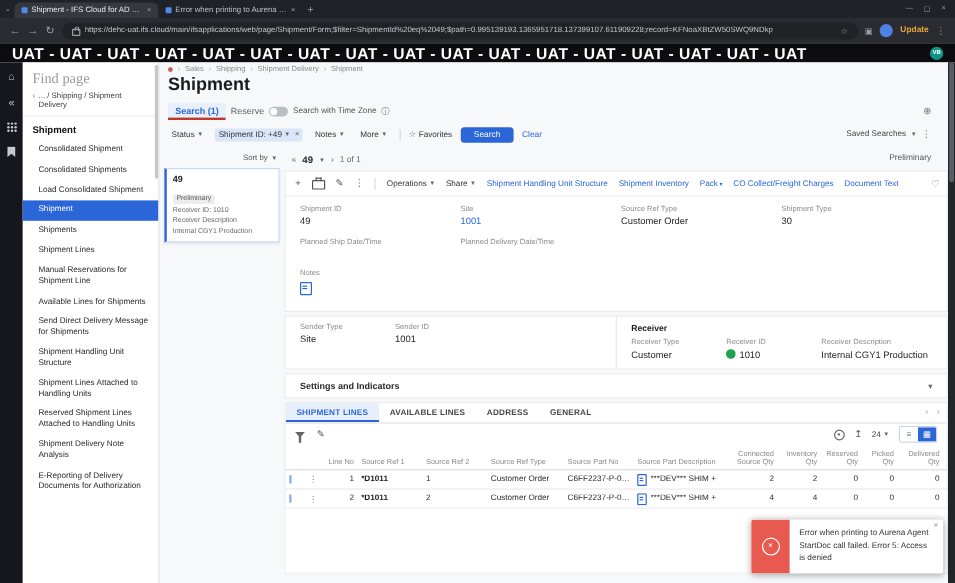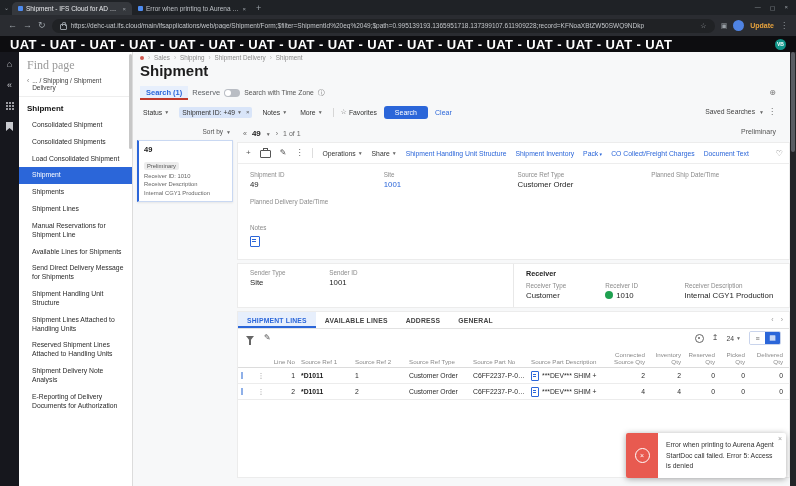--- a/index.html
+++ b/index.html
@@ -392,20 +392,24 @@
             <div class="flabel">Site</div>
             <div class="fvalue link">1001</div>
           </div>
 
           <div>
             <div class="flabel">Source Ref Type</div>
             <div class="fvalue">Customer Order</div>
           </div>
 
 
+          <div>
+            <div class="flabel">Shipment Type</div>
+            <div class="fvalue">30</div>
+          </div>
 
 
           <div>
             <div class="flabel">Planned Ship Date/Time</div>
             <div class="fvalue"></div>
           </div>
 
           <div>
             <div class="flabel">Planned Delivery Date/Time</div>
             <div class="fvalue"></div>
@@ -448,20 +452,24 @@
             </div>
 
             <div>
               <div class="flabel">Receiver Description</div>
               <div class="fvalue"><span>Internal CGY1 Production</span></div>
             </div>
           </div>
       </div>
     </div>
 
+    <div class="block settingsbar">
+      <span class="t">Settings and Indicators</span>
+      <span class="chevdown">▾</span>
+    </div>
 
     <div class="block block4">
       <div class="tabsrow">
 
         <span class="tabnav">
             <span>‹</span>
             <span>›</span>
           </span>
 
           <span class="vtab active">SHIPMENT LINES</span>

